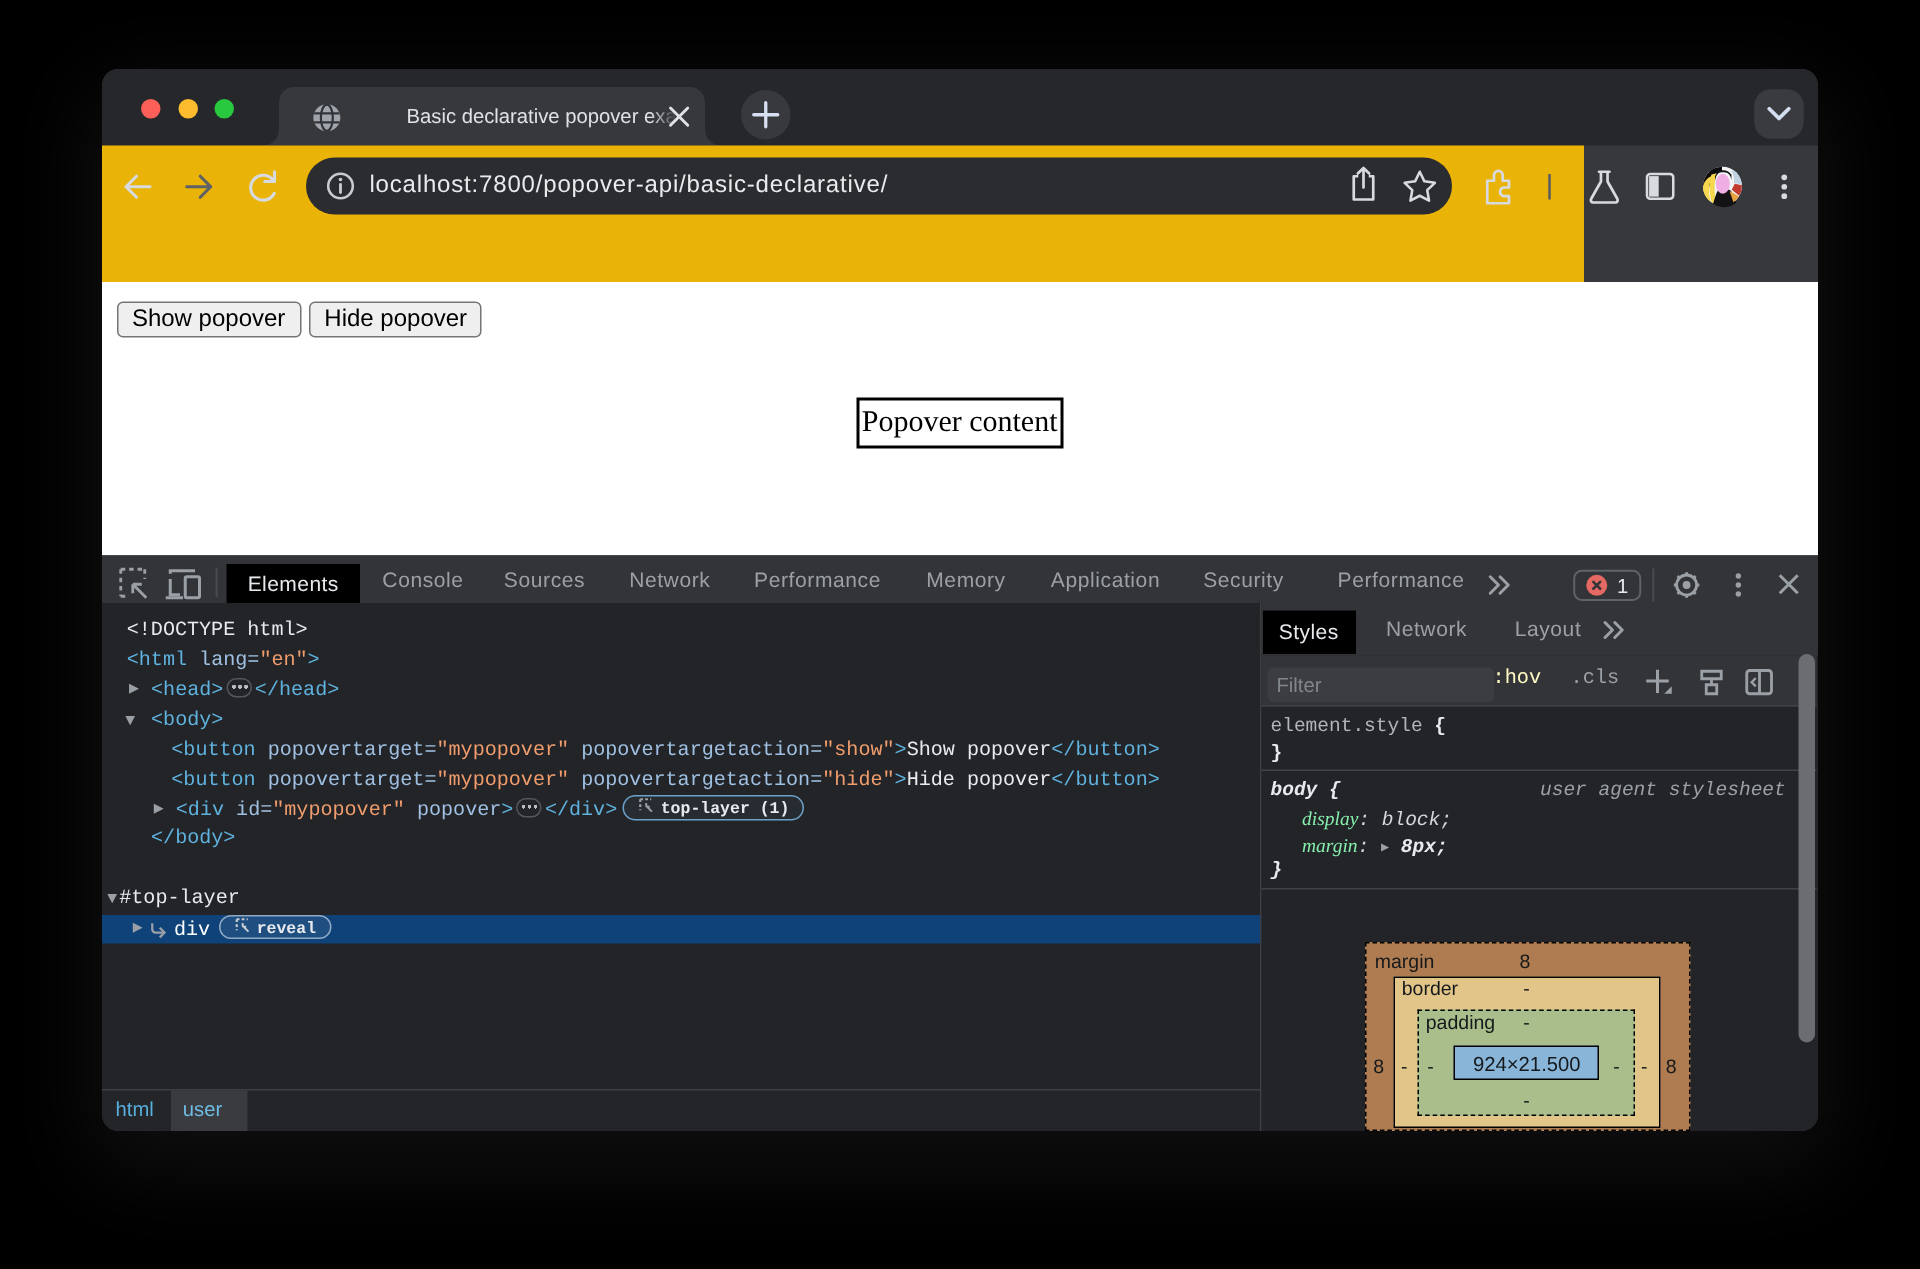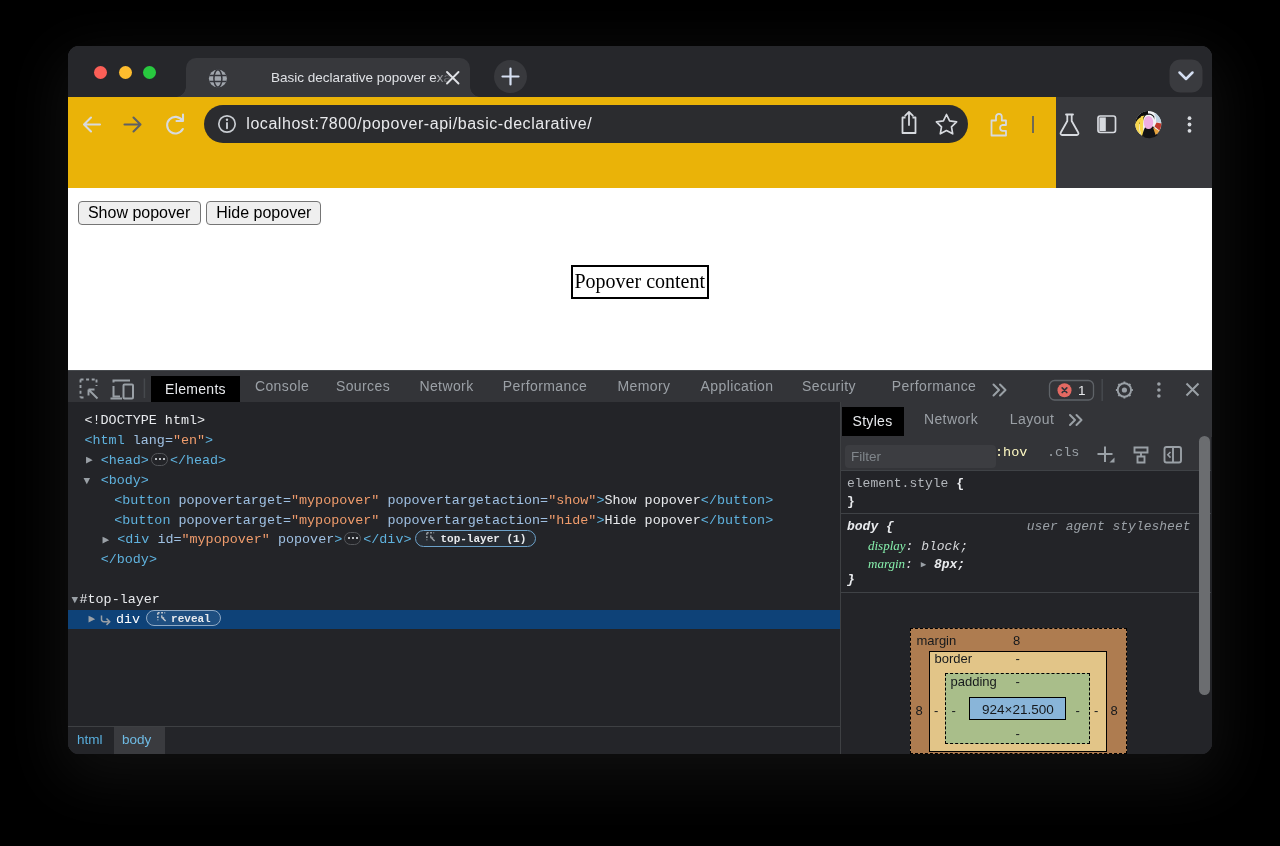--- a/index.html
+++ b/index.html
@@ -284,16 +284,16 @@
       <div class="bml" style="left:234.5px; top:300.5px;">-</div>
       <div class="bml" style="left:253px; top:300.5px;">-</div>
       <div class="bml" style="left:269.5px; top:300.5px;">8</div>
       <div class="bml" style="left:174.5px; top:323.5px;">-</div>
 
       <div class="abs" style="left:358px; top:33.5px; width:10.5px; height:259px; background:#6B6D70; border-radius:5.5px;"></div>
     </div>
     <div id="crumbs">
       <span style="position:absolute; left:9px; top:0; height:27.5px; line-height:26px; font-size:13.5px; color:#58AEDD;">html</span>
       <div style="position:absolute; left:46px; top:0; width:51px; height:26.5px; background:#3A3B3F;"></div>
-      <span style="position:absolute; left:53.9px; top:0; height:27.5px; line-height:26px; font-size:13.5px; color:#6FBBE4;">body</span>
+      <span style="position:absolute; left:53.9px; top:0; height:27.5px; line-height:26px; font-size:13.5px; color:#6FBBE4;">user</span>
     </div>
   </div>
 </div>
 
 </body></html>

